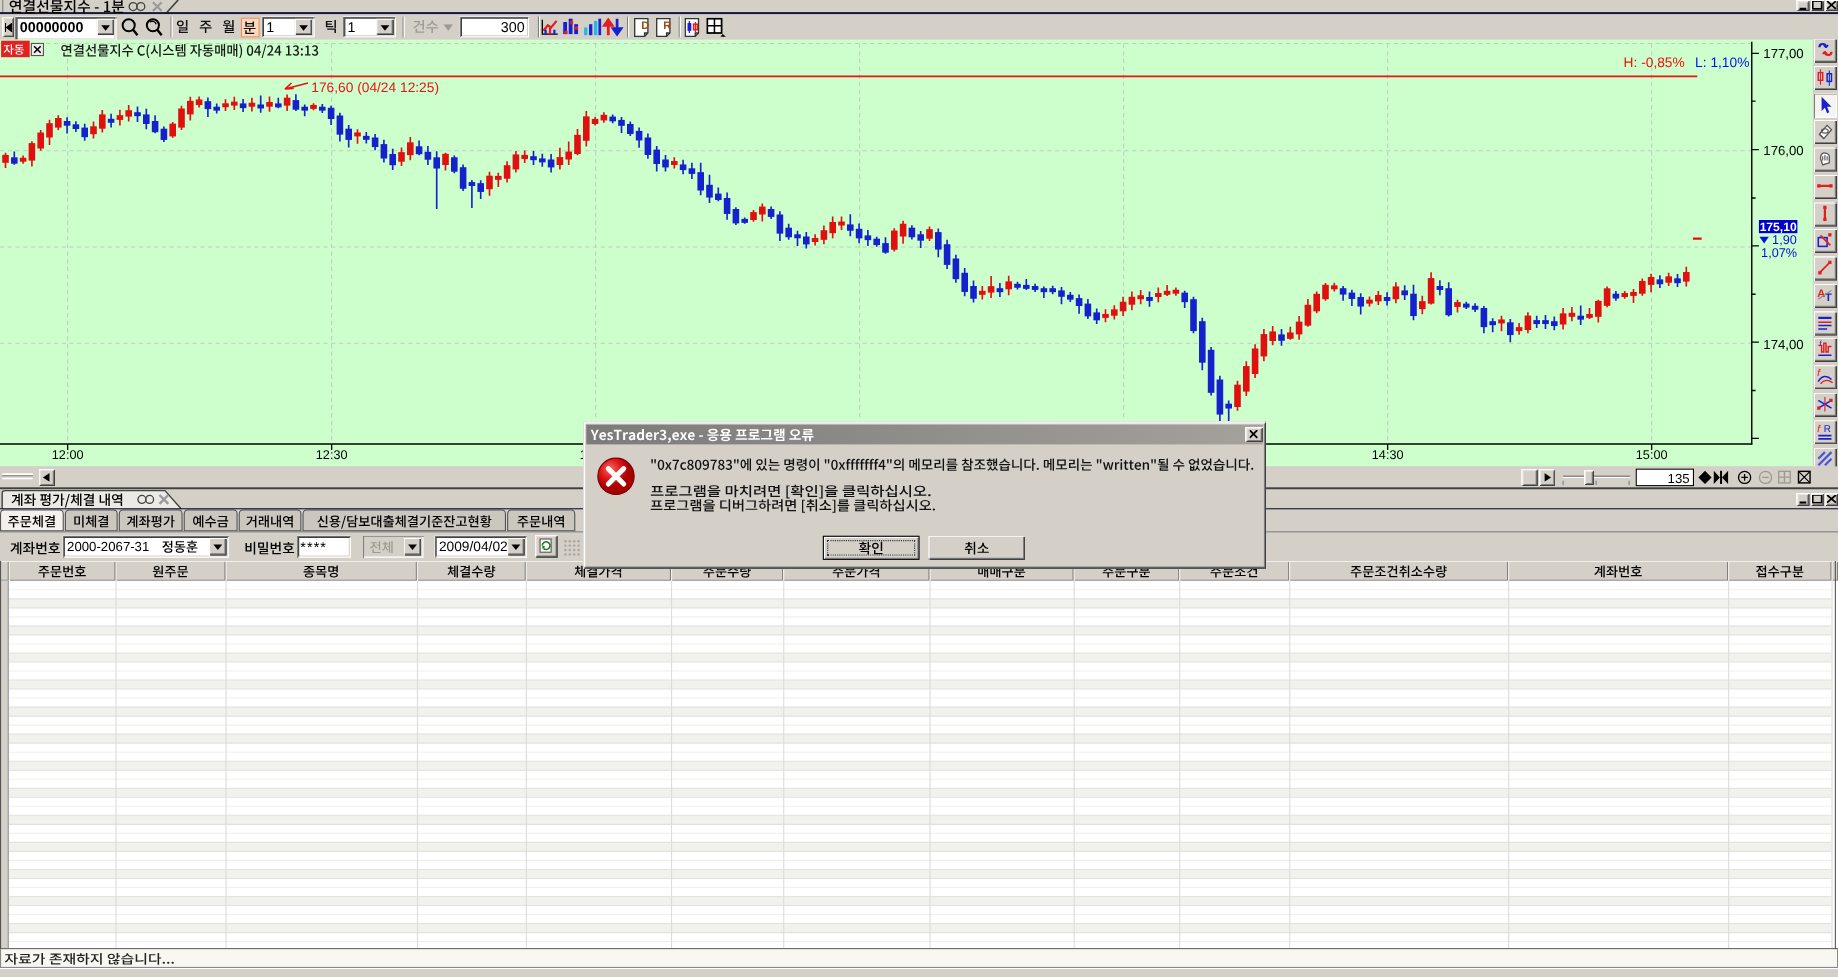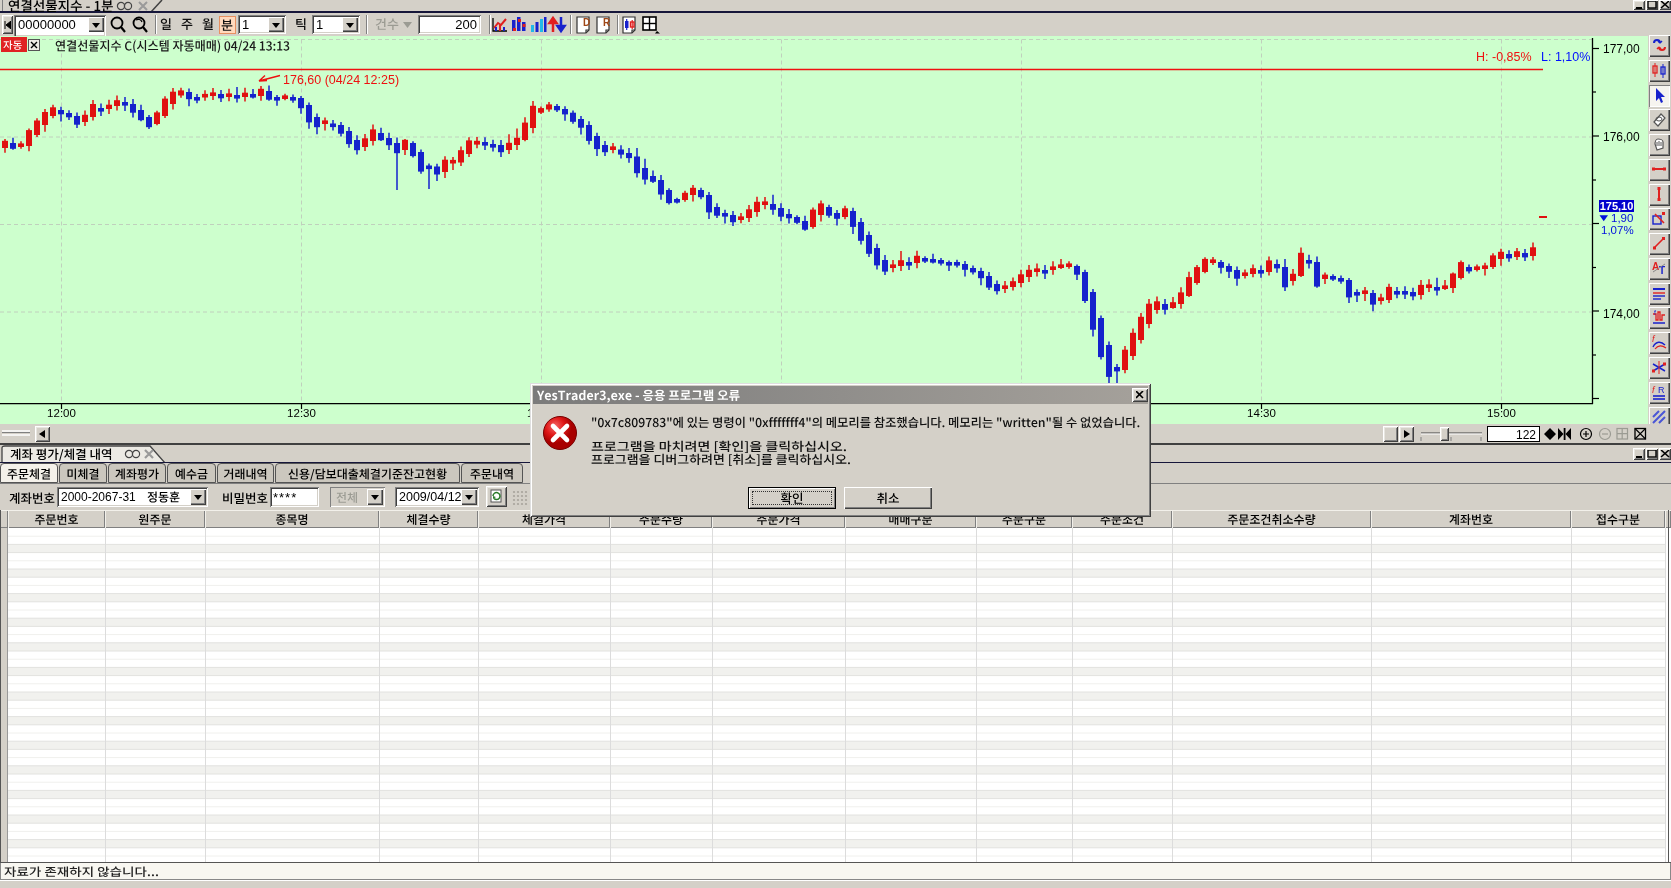--- a/index.html
+++ b/index.html
@@ -31,21 +31,21 @@
       </svg>
     </div>
   </div>
 <div style="position:absolute;left:0;top:11px;width:1671px;height:2px;background:#16163a"></div>
 <div style="position:absolute;left:0;top:13px;width:1671px;height:23px;background:#d4d0c8"></div>
 <div style="position:absolute;left:2px;top:15px;width:11px;height:19px;background:#d4d0c8;box-shadow:inset 1px 1px 0 #fff,inset -1px -1px 0 #404040,inset 2px 2px 0 #e8e6e0,inset -2px -2px 0 #808080;">
     <svg class="ab" style="left:2px;top:6px" width="7" height="8">
       <path d="M1 0 v8 M2 4 l5 -4 v8 z" stroke="#000" fill="#000" stroke-width="1"></path>
     </svg>
   </div>
-<div style="position:absolute;left:14px;top:15px;width:92px;height:22px;background:#fff;box-shadow:inset 1px 1px 0 #808080,inset -1px -1px 0 #fff,inset 2px 2px 0 #404040,inset -2px -2px 0 #d4d0c8;">
+<div style="position:absolute;left:14px;top:15px;width:92px;height:22px;background:#fff;box-shadow:inset 1px 1px 0 #808080,inset -1px -1px 0 #fff,inset 2px 2px 0 #404040,inset -2px -2px 0 #d4d0c8;font-weight:bold;">
     <div class="ab" style="left:4px;top:2px;font-size:13px;color:#000">00000000</div>
     <div style="position:absolute;right:2px;top:2px;width:16px;height:15px;background:#d4d0c8;box-shadow:inset 1px 1px 0 #fff,inset -1px -1px 0 #404040,inset -2px -2px 0 #808080">
       <div style="position:absolute;left:50%;top:50%;margin:-2px 0 0 -4px;width:0;height:0;border-left:4px solid transparent;border-right:4px solid transparent;border-top:5px solid #000"></div>
     </div>
   </div>
 <svg class="ab" style="left:108px;top:16px" width="44" height="18">
     <circle cx="9" cy="7" r="5.5" fill="none" stroke="#000" stroke-width="1.8"></circle>
     <line x1="13" y1="11" x2="17" y2="16" stroke="#000" stroke-width="2.2"></line>
     <circle cx="31" cy="7" r="5.5" fill="none" stroke="#000" stroke-width="1.8"></circle>
     <line x1="35" y1="11" x2="39" y2="16" stroke="#000" stroke-width="2.2"></line>
@@ -65,21 +65,21 @@
     <div style="position:absolute;right:2px;top:2px;width:16px;height:15px;background:#d4d0c8;box-shadow:inset 1px 1px 0 #fff,inset -1px -1px 0 #404040,inset -2px -2px 0 #808080">
       <div style="position:absolute;left:50%;top:50%;margin:-2px 0 0 -4px;width:0;height:0;border-left:4px solid transparent;border-right:4px solid transparent;border-top:5px solid #000"></div>
     </div>
   </div>
 <div style="position:absolute;left:366px;top:15px;width:1px;height:19px;background:#808080"></div>
 <div style="position:absolute;left:367px;top:15px;width:1px;height:19px;background:#fff"></div>
 <svg class="ab" style="left:403px;top:22px" width="10" height="7">
     <path d="M0 0 h9 l-4.5 6 z" fill="#9b9b93"></path>
   </svg>
 <div style="position:absolute;left:418px;top:15px;width:63px;height:19px;background:#fff;box-shadow:inset 1px 1px 0 #808080,inset -1px -1px 0 #fff,inset 2px 2px 0 #404040,inset -2px -2px 0 #d4d0c8;">
-    <div class="ab" style="right:4px;top:2px;font-size:13px;color:#000">200</div>
+    <div class="ab" style="right:4px;top:2px;font-size:13px;color:#000">300</div>
   </div>
 <div style="position:absolute;left:489px;top:15px;width:1px;height:19px;background:#808080"></div>
 <div style="position:absolute;left:490px;top:15px;width:1px;height:19px;background:#fff"></div>
 <svg class="ab" style="left:492px;top:16px" width="170" height="18">
     <path d="M1 2 V15 H15" stroke="#000" stroke-width="1.3" fill="none"></path>
     <path d="M2 12 l4 -5 3 2 5 -6" stroke="#e02020" stroke-width="2" fill="none"></path>
     <rect x="3" y="11" width="2" height="4" fill="#1822cc"></rect>
     <rect x="7" y="9" width="2" height="6" fill="#e02020"></rect>
     <rect x="11" y="11" width="2" height="4" fill="#1822cc"></rect>
     <g transform="translate(19,0)">
@@ -736,21 +736,21 @@
   </div>
 <svg class="ab" style="left:1420px;top:427px" width="64" height="15">
     <line x1="1" y1="6" x2="62" y2="6" stroke="#404040"></line>
     <line x1="1" y1="7" x2="62" y2="7" stroke="#fff"></line>
     <line x1="1" y1="10" x2="1" y2="14" stroke="#808080"></line>
     <line x1="31" y1="10" x2="31" y2="14" stroke="#808080"></line>
     <line x1="61" y1="10" x2="61" y2="14" stroke="#808080"></line>
   </svg>
 <div style="position:absolute;left:1440px;top:427px;width:9px;height:14px;background:#d4d0c8;box-shadow:inset 1px 1px 0 #fff,inset -1px -1px 0 #404040,inset 2px 2px 0 #e8e6e0,inset -2px -2px 0 #808080;"></div>
 <div style="position:absolute;left:1487px;top:426px;width:53px;height:16px;background:#fff;border:1px solid #000">
-    <div style="position:absolute;right:3px;top:1px;font-size:12px;color:#000">122</div>
+    <div style="position:absolute;right:3px;top:1px;font-size:12px;color:#000">135</div>
   </div>
 <svg class="ab" style="left:1543px;top:427px" width="105" height="14">
     <path d="M1 7 l6 -6 v12 z M13 7 l-6 -6 v12 z" fill="#000"></path>
     <g transform="translate(15,0)">
       <path d="M0 1 v12 l5.5 -6 z M13 1 v12 l-5.5 -6 z" fill="#000"></path>
       <rect x="5.7" y="1" width="1.8" height="12" fill="#000"></rect>
     </g>
     <g transform="translate(37,0)">
       <circle cx="6" cy="7" r="5.5" fill="none" stroke="#000" stroke-width="1.2"></circle>
       <path d="M3 7 h6 M6 4 v6" stroke="#000" stroke-width="1.2"></path>
@@ -816,21 +816,21 @@
 <div class="ab" style="left:61px;top:490px;font-size:12px">2000-2067-31</div>
 <div style="position:absolute;left:270px;top:487px;width:49px;height:20px;background:#fff;box-shadow:inset 1px 1px 0 #808080,inset -1px -1px 0 #fff,inset 2px 2px 0 #404040,inset -2px -2px 0 #d4d0c8;">
     <div class="ab" style="left:3px;top:3px;font-size:13px;letter-spacing:1px">****</div>
   </div>
 <div style="position:absolute;left:330px;top:487px;width:55px;height:20px;background:#d4d0c8;box-shadow:inset 1px 1px 0 #808080,inset -1px -1px 0 #fff">
     <div style="position:absolute;right:2px;top:2px;width:16px;height:16px;background:#d4d0c8;box-shadow:inset 1px 1px 0 #fff,inset -1px -1px 0 #404040,inset -2px -2px 0 #808080">
       <div style="position:absolute;left:50%;top:50%;margin:-2px 0 0 -4px;width:0;height:0;border-left:4px solid transparent;border-right:4px solid transparent;border-top:5px solid #000"></div>
     </div>
   </div>
 <div style="position:absolute;left:395px;top:487px;width:84px;height:20px;background:#fff;box-shadow:inset 1px 1px 0 #808080,inset -1px -1px 0 #fff,inset 2px 2px 0 #404040,inset -2px -2px 0 #d4d0c8;">
-    <div class="ab" style="left:4px;top:3px;font-size:12.5px">2009/04/12</div>
+    <div class="ab" style="left:4px;top:3px;font-size:12.5px">2009/04/02</div>
     <div style="position:absolute;right:2px;top:2px;width:16px;height:16px;background:#d4d0c8;box-shadow:inset 1px 1px 0 #fff,inset -1px -1px 0 #404040,inset -2px -2px 0 #808080">
       <div style="position:absolute;left:50%;top:50%;margin:-2px 0 0 -4px;width:0;height:0;border-left:4px solid transparent;border-right:4px solid transparent;border-top:5px solid #000"></div>
     </div>
   </div>
 <div style="position:absolute;left:486px;top:486px;width:21px;height:21px;background:#d4d0c8;box-shadow:inset 1px 1px 0 #fff,inset -1px -1px 0 #404040,inset 2px 2px 0 #e8e6e0,inset -2px -2px 0 #808080;">
     <svg class="ab" style="left:3px;top:3px" width="15" height="15">
       <rect x="2" y="1" width="10" height="12" fill="#fff" stroke="#555"></rect>
       <path d="M4 7 a3.5 3.5 0 1 1 1 2.5" stroke="#2a7a2a" stroke-width="1.5" fill="none"></path>
       <path d="M4 10 l0 -3 3 1 z" fill="#2a7a2a"></path>
     </svg>

